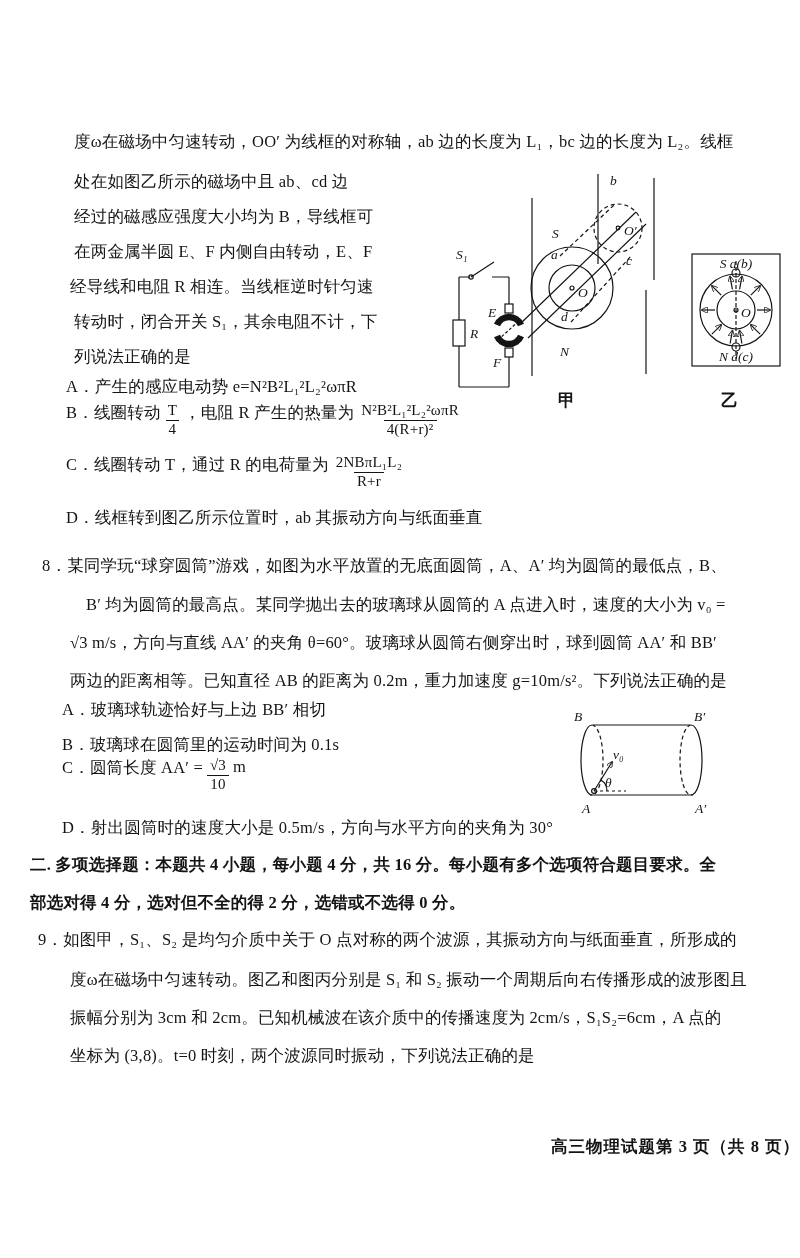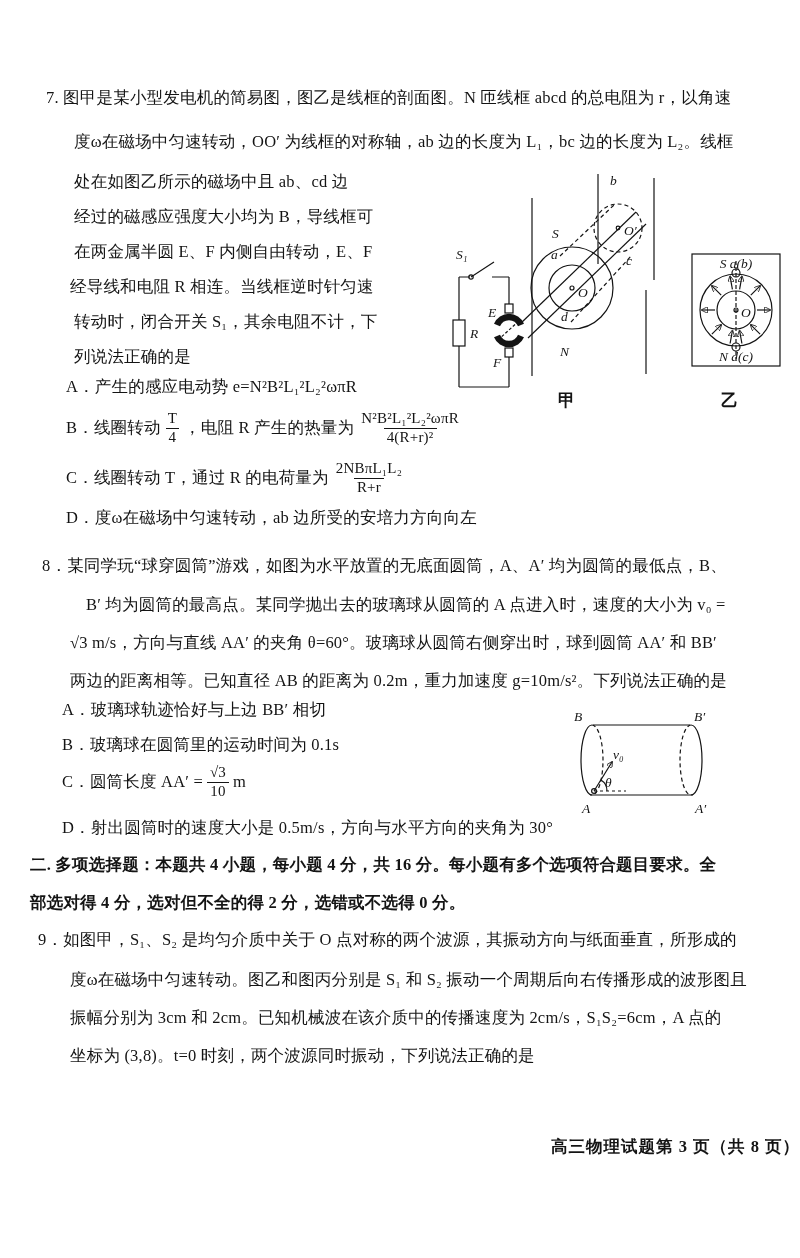--- a/index.html
+++ b/index.html
@@ -3,38 +3,37 @@
 <meta charset="utf-8">
 <style>
   html,body{margin:0;padding:0;background:#ffffff;}
   .page{
     position:relative;width:800px;height:1258px;background:#fff;
     font-family:"Liberation Serif","DejaVu Serif",serif;color:#141414;
     overflow:hidden;
   }
   .tl{position:absolute;white-space:nowrap;font-size:16.5px;letter-spacing:0.2px;line-height:20px;}
   .bold{font-weight:700;text-align:right;}
-  .opt-row{position:absolute;display:flex;align-items:center;white-space:nowrap;font-size:16.5px;letter-spacing:0.2px;}
+  .opt-row{position:absolute;display:flex;white-space:nowrap;font-size:16.5px;letter-spacing:0.2px;}
   .frac{display:inline-flex;flex-direction:column;align-items:center;vertical-align:middle;margin:0 4px;font-size:15px;line-height:1.18;}
   .frac .num{padding:0 3px;}
   .frac .den{border-top:1.3px solid #141414;padding:0 3px;}
   .footer{position:absolute;width:100%;text-align:right;font-size:16.5px;font-weight:700;letter-spacing:1px;}
   svg{position:absolute;overflow:visible;}
   svg line, svg path, svg circle, svg rect, svg ellipse{stroke:#141414;fill:none;stroke-width:1.2;}
   .flab{font-family:"Liberation Serif",serif;font-style:italic;font-size:13.5px;fill:#141414;stroke:none;}
   .fcap{font-family:"Liberation Serif",serif;font-size:17px;font-weight:700;fill:#141414;stroke:none;font-style:normal;}
   .fmid{text-anchor:middle;}
   .thick{stroke-width:6.5;}
 </style>
 </head>
 <body>
 
 <div class="page">
 
-  <div class="tl" style="top:88px;left:46px">7. 图甲是某小型发电机的简易图，图乙是线框的剖面图。N 匝线框 abcd 的总电阻为 r，以角速</div>
   <div class="tl" style="top:132px;left:74px">度ω在磁场中匀速转动，OO′ 为线框的对称轴，ab 边的长度为 L₁，bc 边的长度为 L₂。线框</div>
 
   <div class="tl" style="top:172px;left:74px">处在如图乙所示的磁场中且 ab、cd 边</div>
   <div class="tl" style="top:207px;left:74px">经过的磁感应强度大小均为 B，导线框可</div>
   <div class="tl" style="top:242px;left:74px">在两金属半圆 E、F 内侧自由转动，E、F</div>
   <div class="tl" style="top:277px;left:70px">经导线和电阻 R 相连。当线框逆时针匀速</div>
   <div class="tl" style="top:312px;left:74px">转动时，闭合开关 S₁，其余电阻不计，下</div>
   <div class="tl" style="top:347px;left:74px">列说法正确的是</div>
 
   <div class="tl" style="top:377px;left:66px">A．产生的感应电动势 e=N²B²L₁²L₂²ωπR</div>
@@ -53,21 +52,21 @@
   </div>
 
   <div class="opt-row" style="top:454px;left:66px;height:48px">
     <span>C．线圈转动 T，通过 R 的电荷量为</span>
     <span class="frac">
         <span class="num">2NBπL₁L₂</span>
         <span class="den">R+r</span>
       </span>
   </div>
 
-  <div class="tl" style="top:508px;left:66px">D．度ω在磁场中匀速转动，ab 边所受的安培力方向向左</div>
+  <div class="tl" style="top:508px;left:66px">D．线框转到图乙所示位置时，ab 其振动方向与纸面垂直</div>
 
   <svg viewBox="0 0 360 255" width="360" height="255" style="top:160px;left:440px">
     <defs>
       <marker id="arr" viewBox="0 0 10 10" refX="8.5" refY="5" markerWidth="5.5" markerHeight="5.5" orient="auto">
         <path d="M0,0 L10,5 L0,10 z" fill="#141414" stroke="none"></path>
       </marker>
     </defs>
 
     <path d="M19,117 H30 M52,117 H69 M69,117 V144 M69,197 V227 M19,227 H69 M19,117 V160 M19,186 V227"></path>
     <circle cx="31" cy="117" r="2.2" fill="#141414"></circle>

